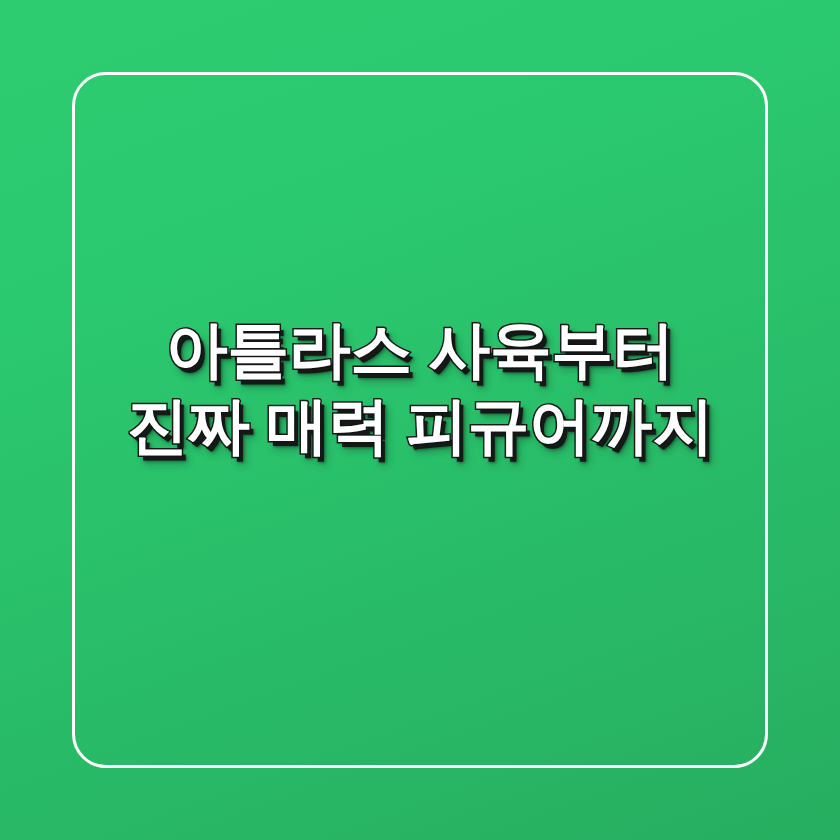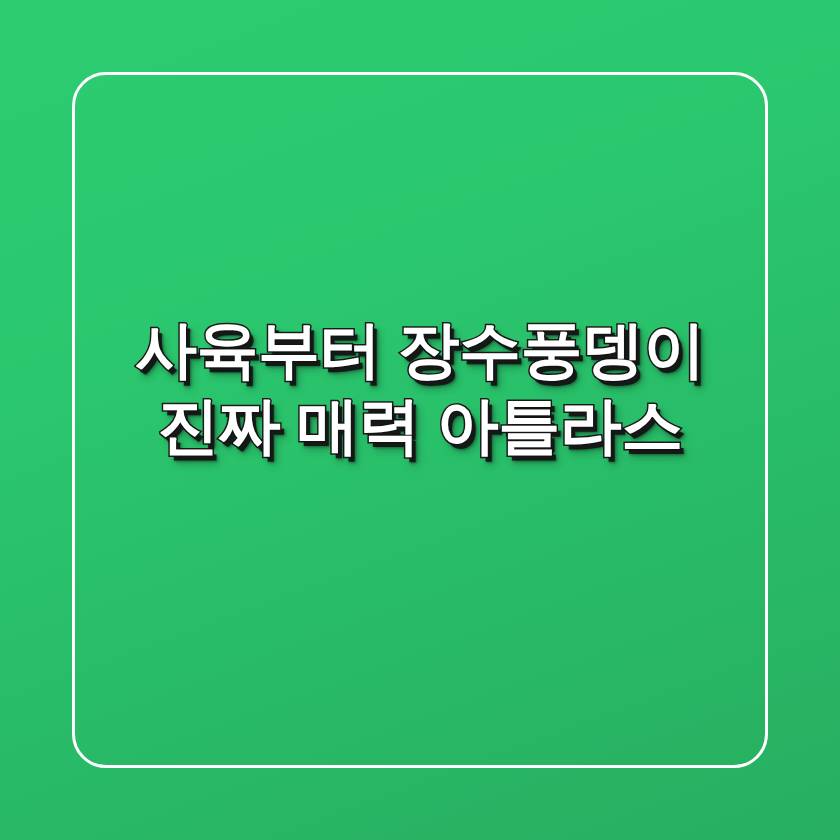--- a/index.html
+++ b/index.html
@@ -66,17 +66,17 @@
   }
 </style>
 </head>
 <body>
 
 <div id="card">
 
   <div id="frame"></div>
 
   <div id="headline">
-    <span class="line">사육부터 장수풍뎅이</span>
-    <span class="line">진짜 매력 아틀라스</span>
+    <span class="line">아틀라스 사육부터</span>
+    <span class="line">진짜 매력 피규어까지</span>
   </div>
 
 </div>
 
 </body></html>

